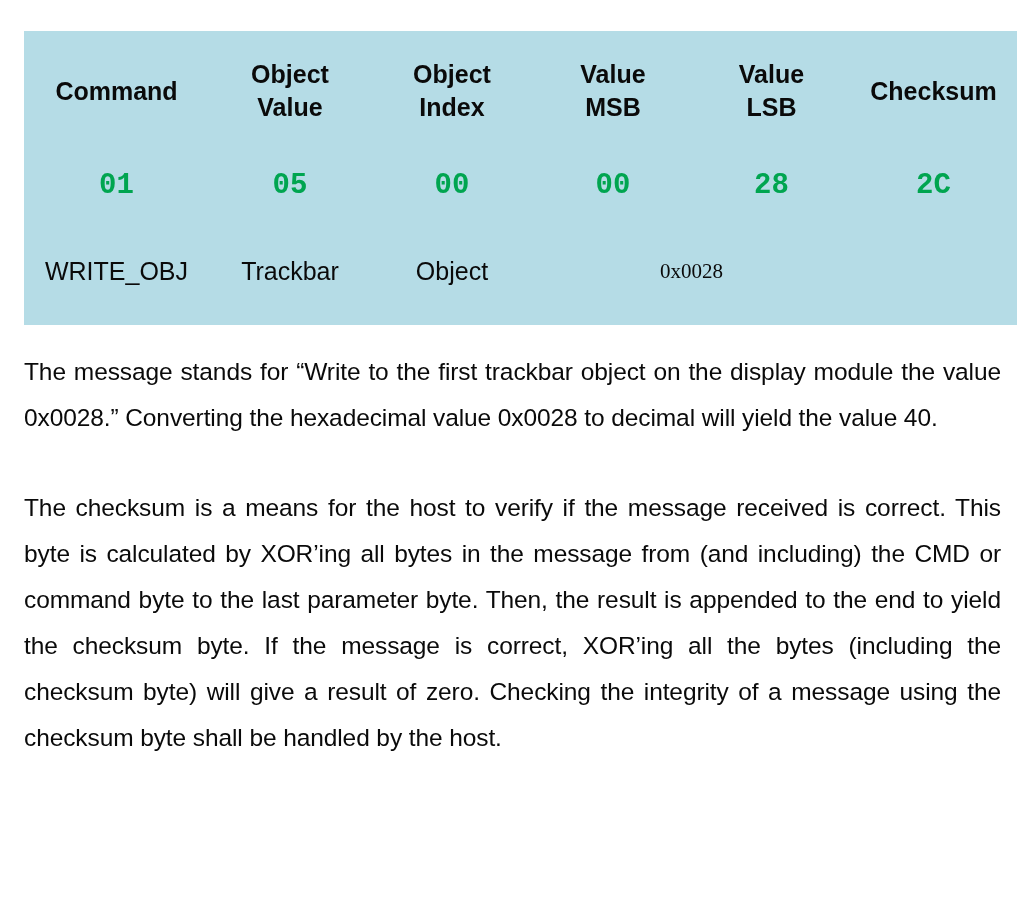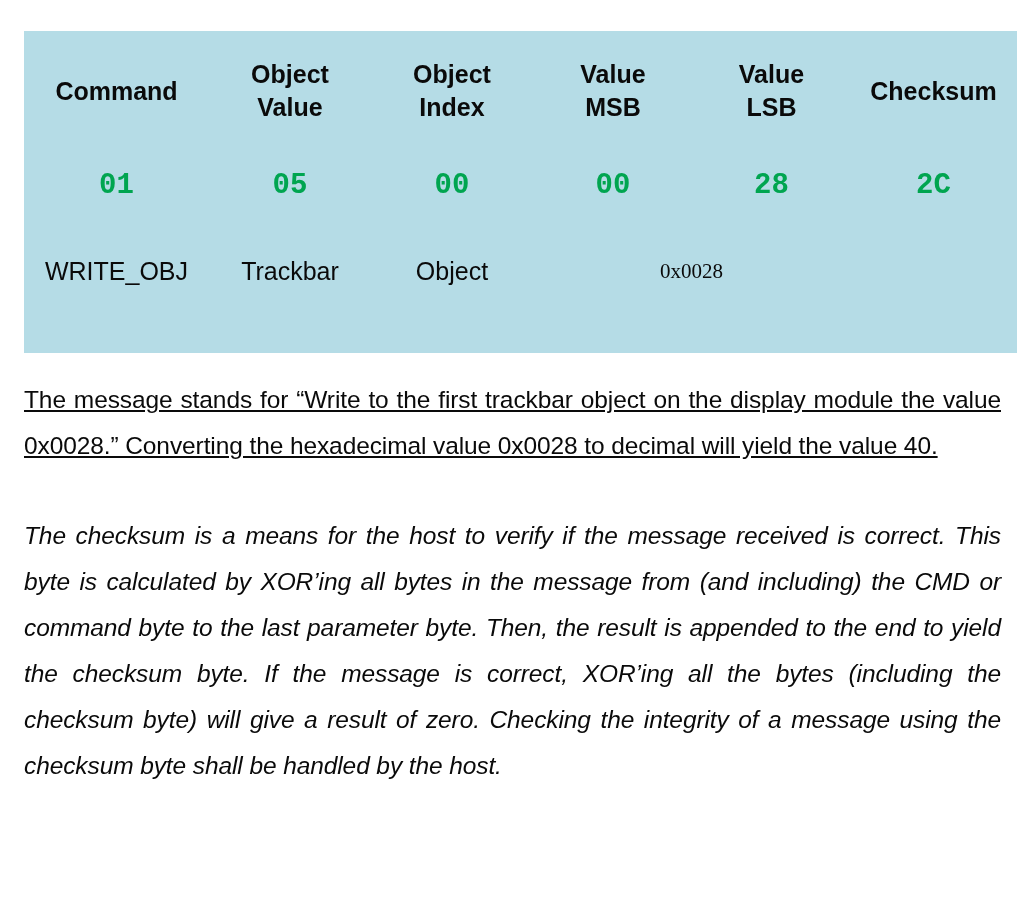--- a/index.html
+++ b/index.html
@@ -31,25 +31,23 @@
     color: #0a0a0a;
     letter-spacing: -0.1px;
   }
   .para.intro {
     padding-top: 18px;
     text-align: left;
     margin-bottom: 0;
   }
   #para-after-table {
     margin-top: 24px;
-    text-decoration: underline;
   }
   #para-checksum {
     margin-top: 44px;
-    font-style: italic;
   }
 
   
   .proto-table-wrap {
     margin-top: 31px;
   }
   table.proto-table {
     width: 993px;
     border-collapse: collapse;
     table-layout: fixed;
@@ -91,21 +89,21 @@
     font-weight: bold;
     color: #00a550;
     padding-bottom: 6px;
   }
 
   tr.desc-row td {
     height: 84px;
     font-size: 25px;
     font-weight: normal;
     color: #0a0a0a;
-    padding-bottom: 40px;
+    padding-bottom: 12px;
   }
   tr.desc-row td.hexval {
     font-family: Liberation Serif, serif;
     font-size: 21px;
   }
   tr.desc-row td.blank-cell {
     font-size: 0;
   }
 </style>
 </head>

